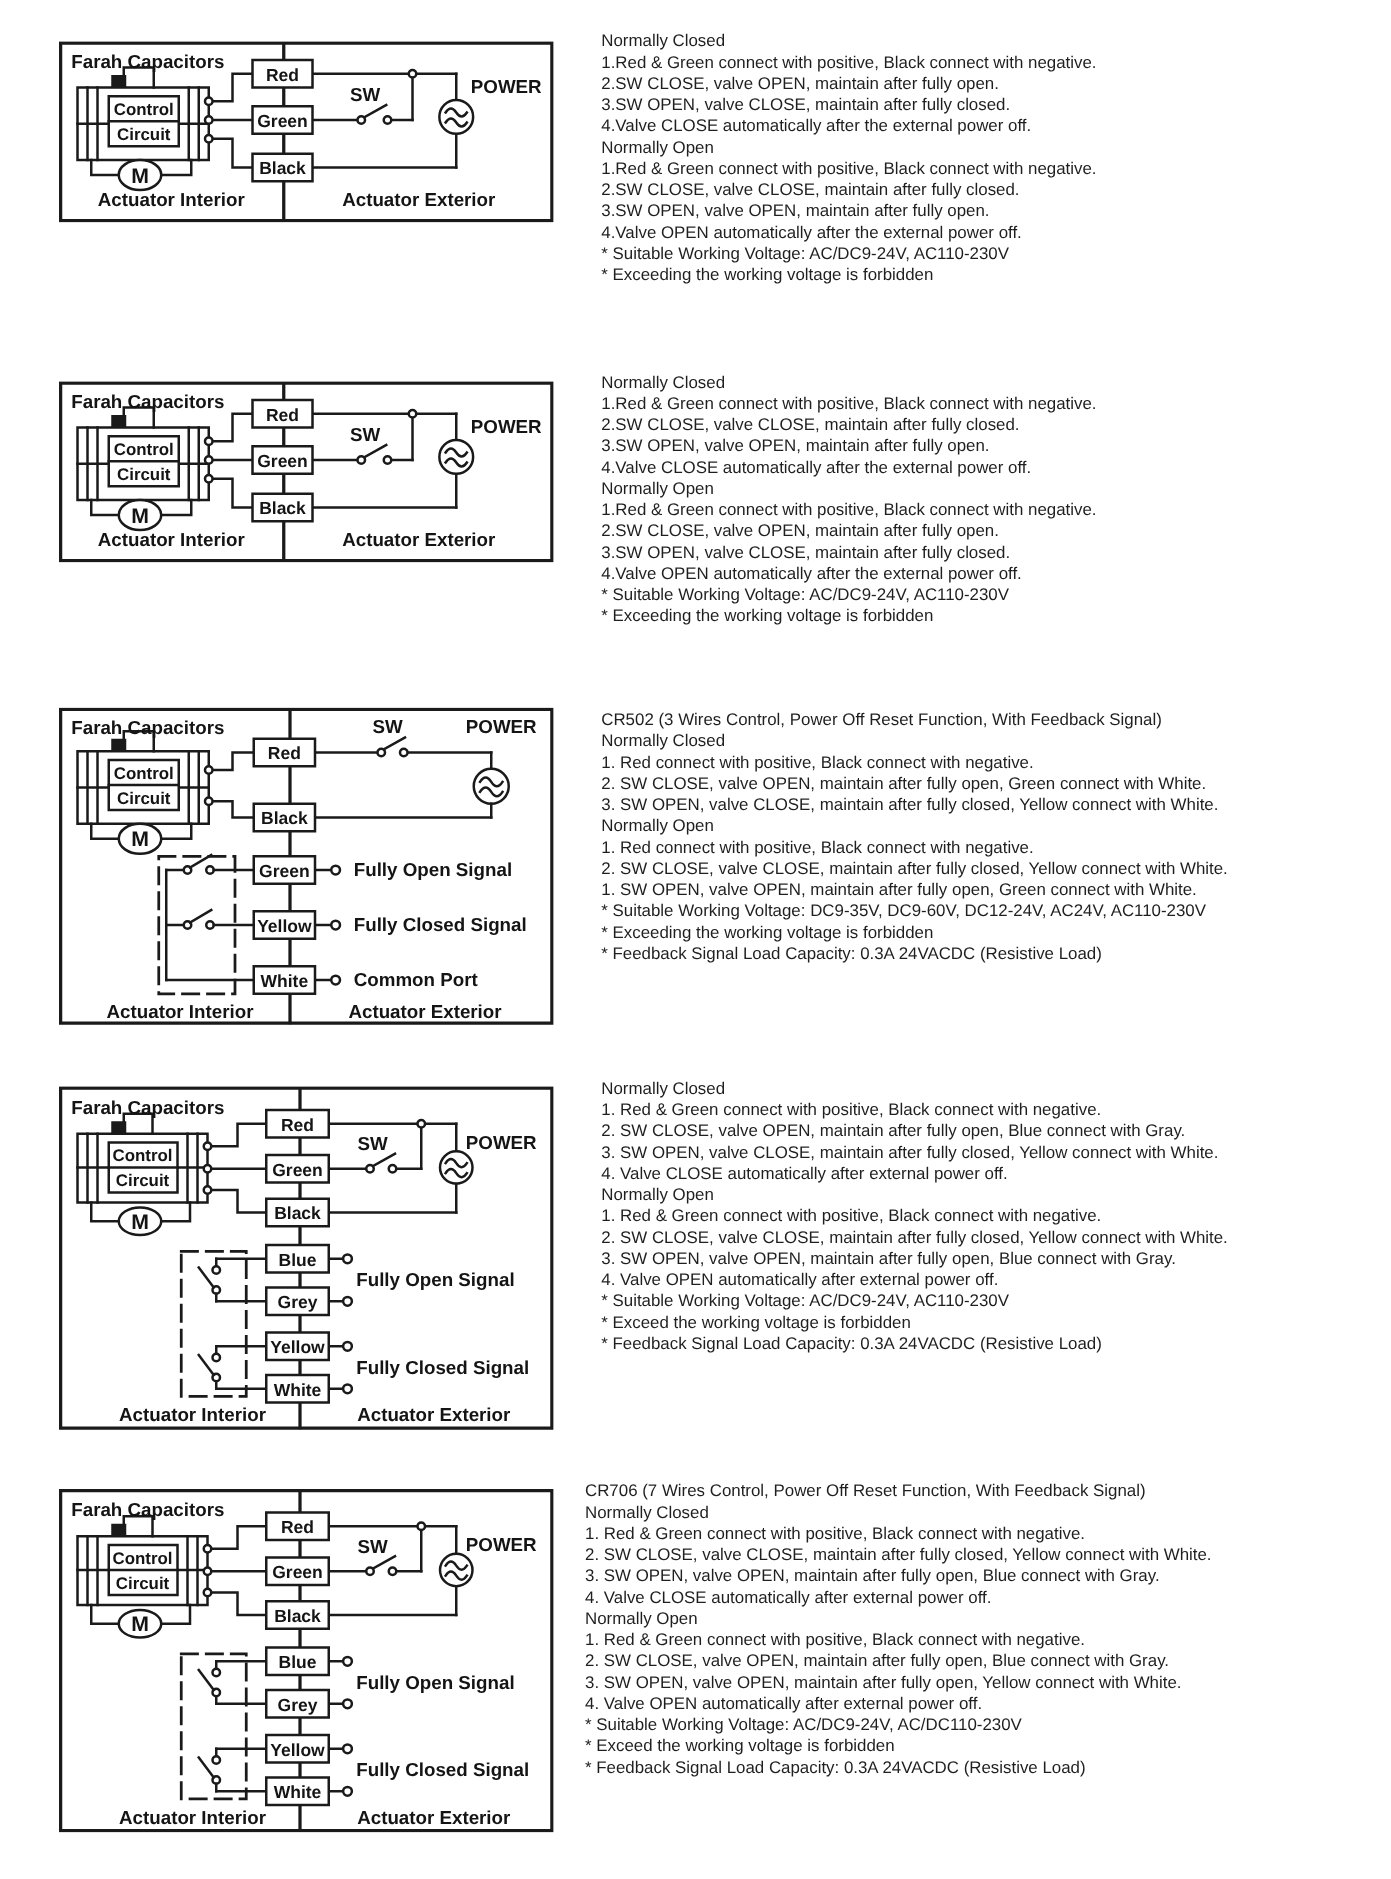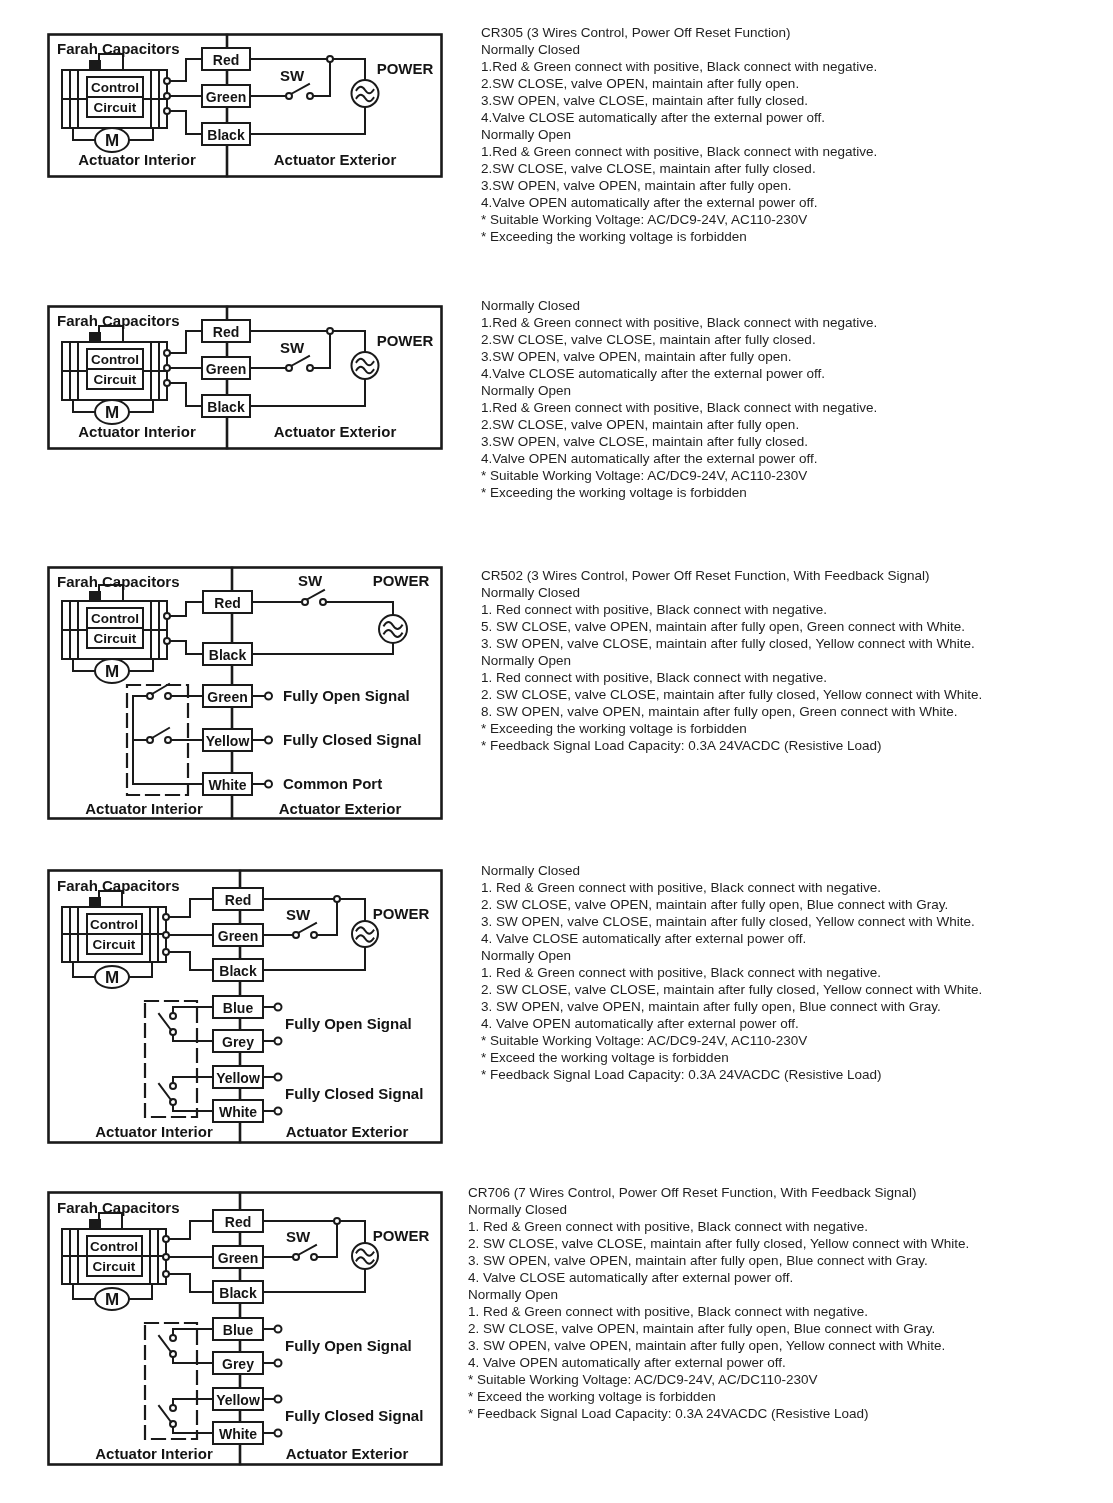--- a/index.html
+++ b/index.html
@@ -75,21 +75,20 @@
       <text class="wire" x="179" y="31.5" text-anchor="middle">Red</text>
       <text class="wire" x="179" y="68.5" text-anchor="middle">Green</text>
       <text class="wire" x="179" y="106.5" text-anchor="middle">Black</text>
       <text x="245" y="48" text-anchor="middle">SW</text>
       <text x="358" y="41" text-anchor="middle">POWER</text>
       <text x="90" y="132" text-anchor="middle">Actuator Interior</text>
       <text x="288" y="132" text-anchor="middle">Actuator Exterior</text>
     </g>
   </svg>
   <div class="textblock" style="left:481px;top:24px">
-    <div class="tline">CR305 (3 Wires Control, Power Off Reset Function)</div>
     <div>
         <div class="tline">Normally Closed</div>
         <div class="tline">1.Red &amp; Green connect with positive, Black connect with negative.</div>
         <div class="tline">2.SW CLOSE, valve OPEN, maintain after fully open.</div>
         <div class="tline">3.SW OPEN, valve CLOSE, maintain after fully closed.</div>
         <div class="tline">4.Valve CLOSE automatically after the external power off.</div>
         <div class="tline">Normally Open</div>
         <div class="tline">1.Red &amp; Green connect with positive, Black connect with negative.</div>
         <div class="tline">2.SW CLOSE, valve CLOSE, maintain after fully closed.</div>
         <div class="tline">3.SW OPEN, valve OPEN, maintain after fully open.</div>
@@ -247,26 +246,27 @@
       <text x="236" y="223">Common Port</text>
       <text x="97" y="248" text-anchor="middle">Actuator Interior</text>
       <text x="293" y="248" text-anchor="middle">Actuator Exterior</text>
     </g>
   </svg>
   <div class="textblock" style="left:481px;top:567px">
     <div class="tline">CR502 (3 Wires Control, Power Off Reset Function, With Feedback Signal)</div>
     <div>
         <div class="tline">Normally Closed</div>
         <div class="tline">1. Red connect with positive, Black connect with negative.</div>
-        <div class="tline">5. SW CLOSE, valve OPEN, maintain after fully open, Green connect with White.</div>
+        <div class="tline">2. SW CLOSE, valve OPEN, maintain after fully open, Green connect with White.</div>
         <div class="tline">3. SW OPEN, valve CLOSE, maintain after fully closed, Yellow connect with White.</div>
         <div class="tline">Normally Open</div>
         <div class="tline">1. Red connect with positive, Black connect with negative.</div>
         <div class="tline">2. SW CLOSE, valve CLOSE, maintain after fully closed, Yellow connect with White.</div>
-        <div class="tline">8. SW OPEN, valve OPEN, maintain after fully open, Green connect with White.</div>
+        <div class="tline">1. SW OPEN, valve OPEN, maintain after fully open, Green connect with White.</div>
+        <div class="tline">* Suitable Working Voltage: DC9-35V, DC9-60V, DC12-24V, AC24V, AC110-230V</div>
         <div class="tline">* Exceeding the working voltage is forbidden</div>
         <div class="tline">* Feedback Signal Load Capacity: 0.3A 24VACDC (Resistive Load)</div>
       </div>
   </div>
 
   <svg class="diagram" style="left:47px;top:869px" width="396" height="275" viewBox="0 0 396 275">
     <g class="ln">
       <rect class="thick" x="1.5" y="1.5" width="393" height="272"></rect>
       <line class="thick" x1="193" y1="2" x2="193" y2="273"></line>
       <rect x="15" y="38" width="104" height="55"></rect>

